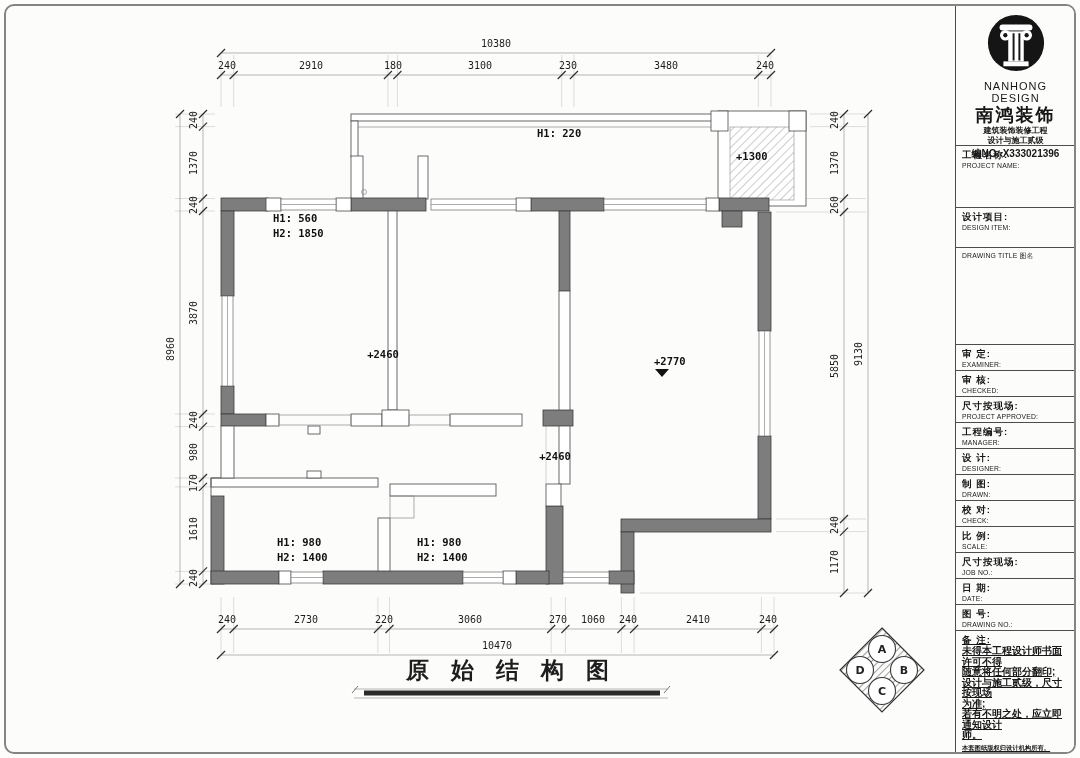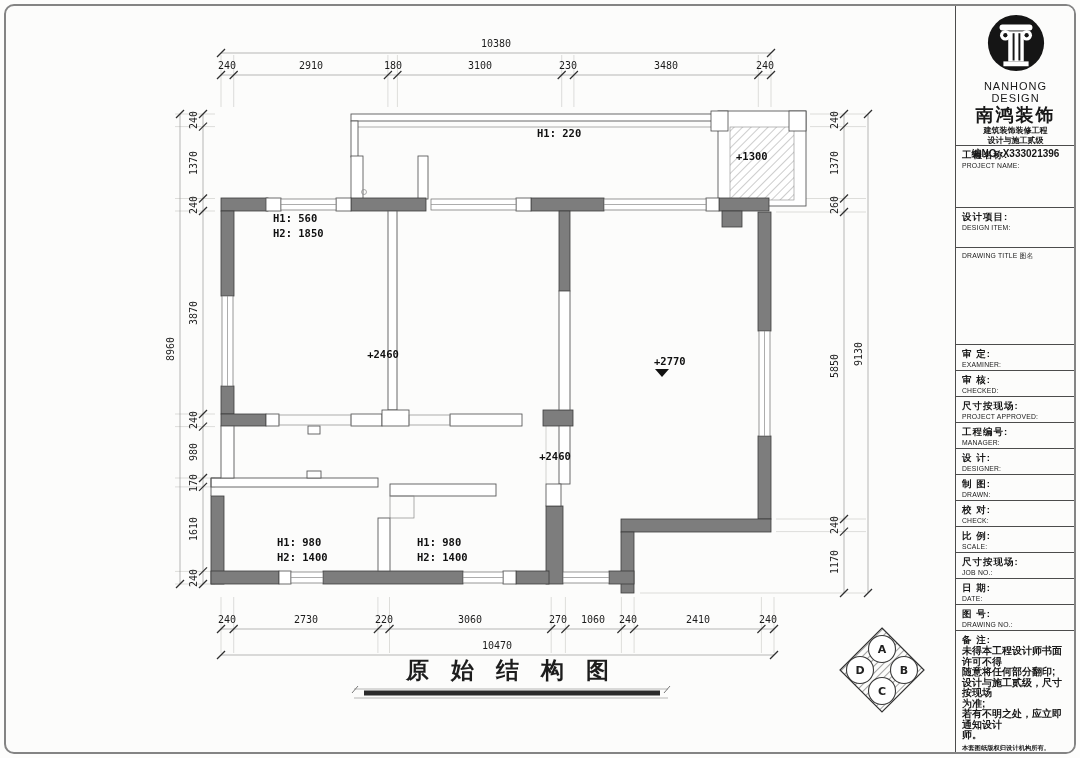--- a/index.html
+++ b/index.html
@@ -26,21 +26,21 @@
            display:flex;flex-direction:column;color:#171717;background:#fcfcfb;}
   .srow{border-bottom:1px solid #4c4c4c;padding:3px 5px 0 6px;box-sizing:border-box;flex:none;}
   .logo{height:140px;text-align:center;padding-top:6px;}
   .logo-en{font-size:11px;font-weight:normal;letter-spacing:1px;margin-top:2px;}
   .logo-cn{font-size:18px;font-weight:bold;letter-spacing:2px;line-height:22px;}
   .logo-s{font-size:8px;font-weight:bold;line-height:10px;}
   .logo-s2{font-size:10px;margin-top:3px;}
   .cn{font-size:9.5px;font-weight:bold;line-height:12px;letter-spacing:1px;}
   .en{font-size:6.8px;line-height:9px;letter-spacing:.2px;}
   .h62{height:62px;} .h40{height:40px;} .h97{height:97px;} .h26{height:26px;}
-  .notes{flex:1;padding:3px 4px 0 6px;border-bottom:none;}
+  .notes{flex:1;padding:3px 4px 0 6px;border-bottom:none;text-decoration:underline;}
   .nt{font-size:10px;font-weight:bold;line-height:10.5px;}
   .nts{font-size:6.3px;font-weight:bold;margin-top:3px;}
 </style>
 </head>
 <body>
 
 <div class="page">
  <div class="frame">
 
   <svg class="draw" width="950" height="750" viewBox="0 0 950 750">

